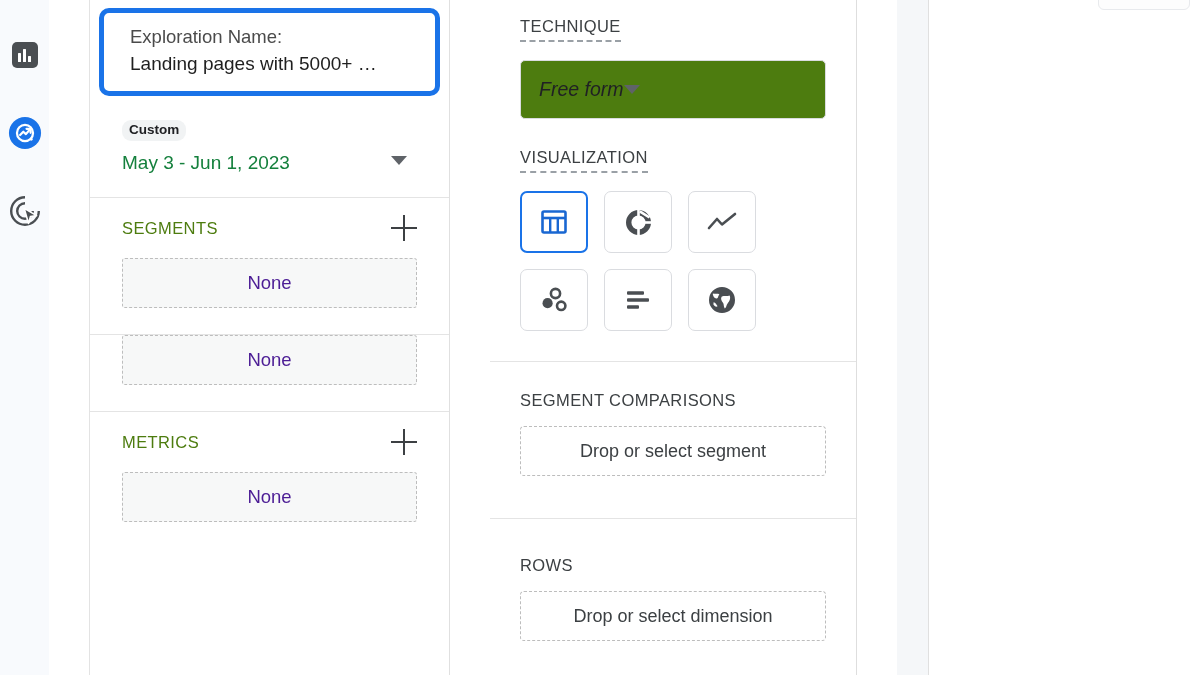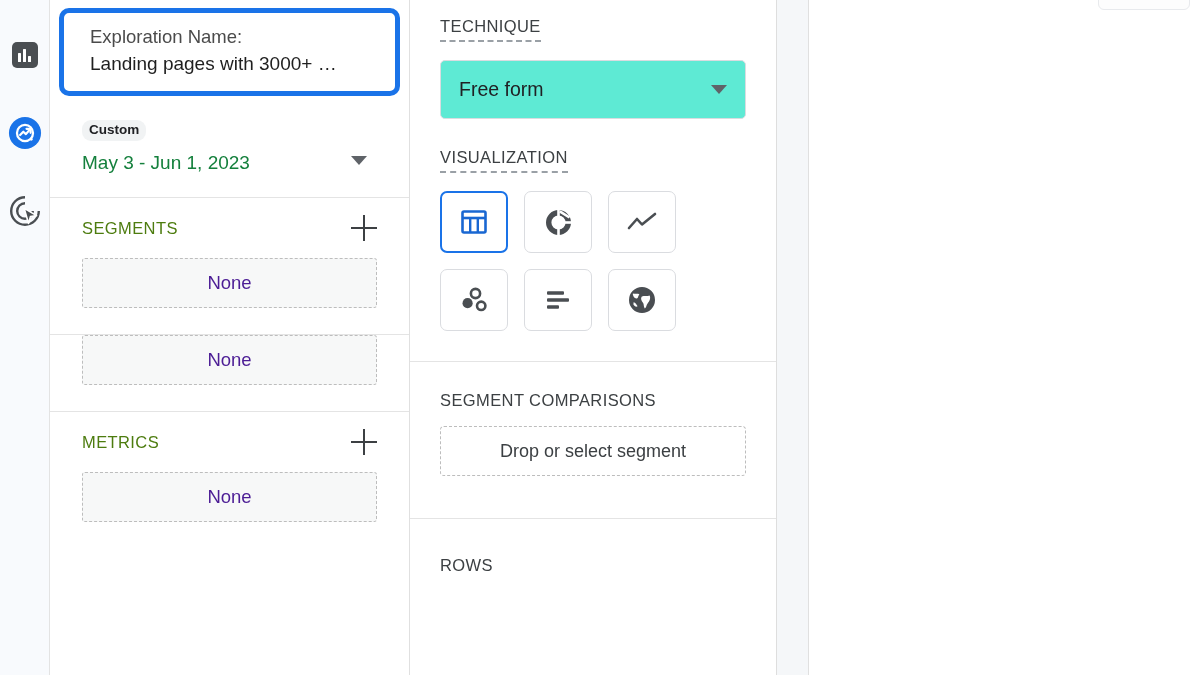--- a/index.html
+++ b/index.html
@@ -12,20 +12,21 @@
     background: #ffffff;
     font-family: "Liberation Sans", sans-serif;
     overflow: hidden;
   }
   .app {
     position: relative;
     width: 1200px;
     height: 675px;
     display: flex;
     background: #ffffff;
+    gap: 40px;
   }
 
   
   .rail {
     width: 49px;
     height: 675px;
     background: #f8fafd;
     flex: 0 0 49px;
     display: flex;
     flex-direction: column;
@@ -200,22 +201,23 @@
   }
   .set-label.plain { border-bottom: none; padding-bottom: 0; }
   .select {
     margin-top: 18px;
     height: 57px;
     border: 1px solid #dadce0;
     border-radius: 5px;
     display: flex;
     align-items: center;
     padding: 0 18px;
-    justify-content: space-between;
-    background: #5eead4;
+    justify-content: flex-start;
+    background: #4d7c0f;
+    font-style: italic;
   }
   .select-value { font-size: 19.5px; color: #202124; }
   .caret2 {
     width: 0; height: 0;
     border-left: 8px solid transparent;
     border-right: 8px solid transparent;
     border-top: 9px solid #5f6368;
   }
   .viz-grid {
     margin-top: 18px;
@@ -310,21 +312,21 @@
         <path d="M16.2 14.4 L28.6 21.6 L22.4 22.6 L20.6 29.4 Z" fill="#4a4e52" stroke="#ffffff" stroke-width="1.6" stroke-linejoin="round"></path>
       </svg>
     </div>
   </div>
 
   <div class="col-vars">
 
     <div class="name-card-wrap">
       <div class="name-card">
         <div class="name-label">Exploration Name:</div>
-        <div class="name-value">Landing pages with 3000+ …</div>
+        <div class="name-value">Landing pages with 5000+ …</div>
       </div>
     </div>
 
     <div class="daterange">
       <span class="chip">Custom</span>
       <div class="daterange-value">May 3 - Jun 1, 2023</div>
       <div class="caret"></div>
     </div>
 
     <div class="section">
@@ -417,20 +419,21 @@
     </div>
 
     <div class="set-block bordered" style="padding-top:28px;">
       <span class="set-label plain">SEGMENT COMPARISONS</span>
       <div class="drop-outline">Drop or select segment</div>
       <div class="gap-pad"></div>
     </div>
 
     <div class="set-block bordered" style="padding-top:36px;">
       <span class="set-label plain">ROWS</span>
+      <div class="drop-outline">Drop or select dimension</div>
     </div>
   </div>
 
   <div class="gutter"></div>
 
   <div class="canvas">
     <div class="ghost-button"></div>
   </div>
 
 </div>

